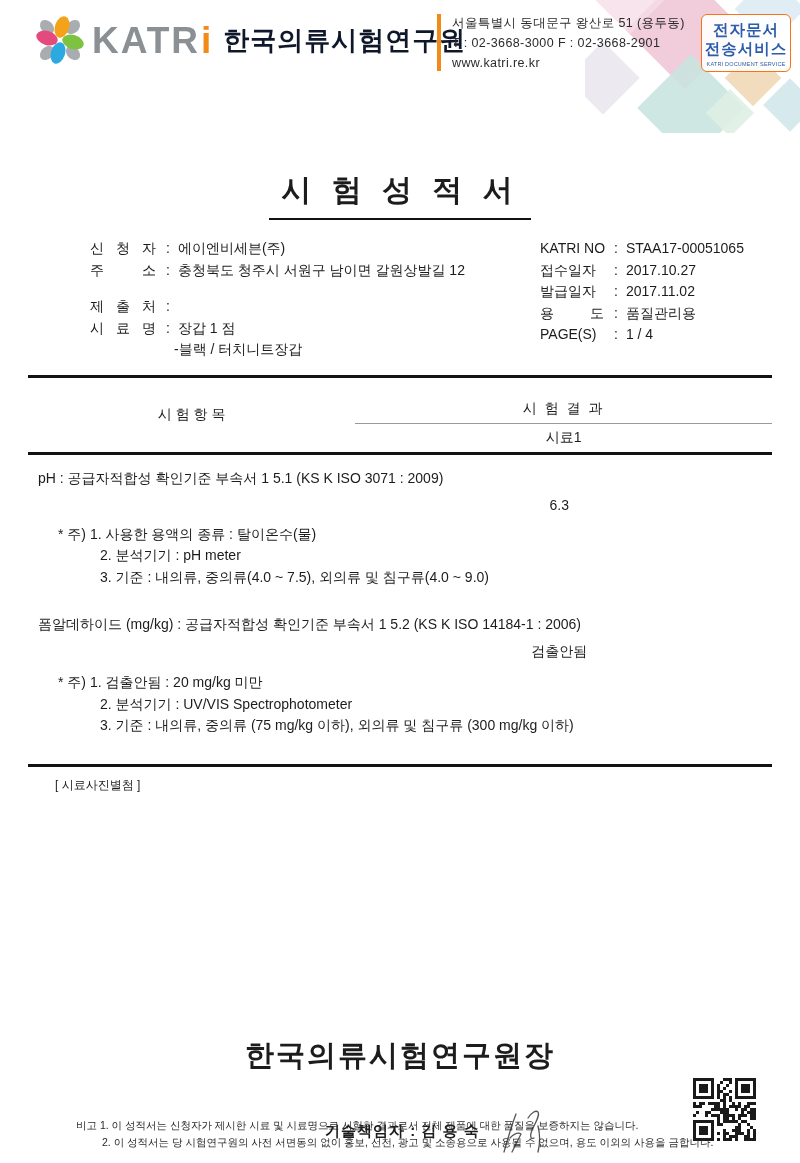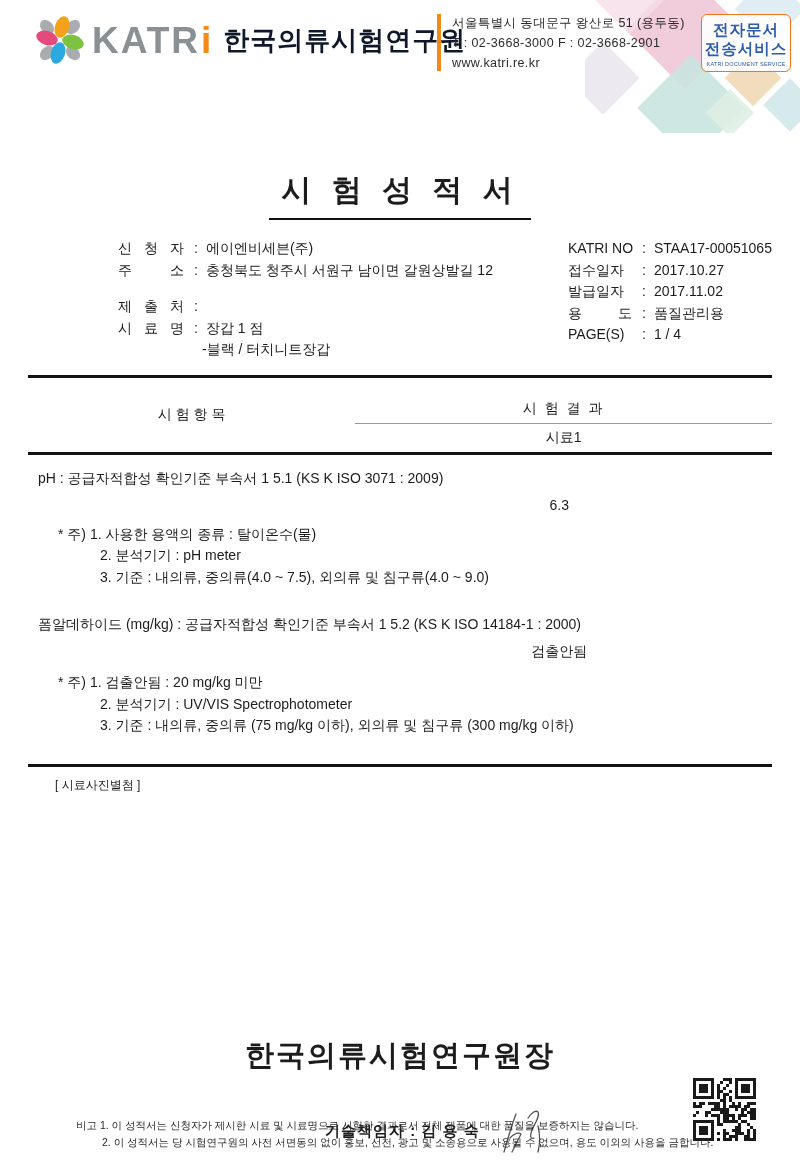--- a/index.html
+++ b/index.html
@@ -30,21 +30,21 @@
   .badge-line{color:#2c5caa;font-weight:bold;font-size:15.5px;letter-spacing:1px;line-height:1.25;}
   .badge-cap{color:#2c5caa;font-size:5.5px;margin-top:2px;letter-spacing:.2px;}
 
   
   .title-wrap{text-align:center;margin-top:40px;}
   .title{display:inline-block;font-size:30px;font-weight:bold;letter-spacing:6px;border-bottom:2px solid #111;padding:0 12px 7px;}
 
   
   .info{display:flex;margin:18px 0 0 90px;font-size:14px;}
   .info-left{width:450px;}
-  .irow{display:flex;line-height:21.5px;white-space:nowrap;margin-left:28px;}
+  .irow{display:flex;line-height:21.5px;white-space:nowrap;}
   .ilabel{display:inline-block;width:66px;text-align:justify;text-align-last:justify;}
   .ilabel2{display:inline-block;width:64px;text-align:justify;text-align-last:justify;}
   .isep{padding:0 8px 0 10px;}
   .gap-top{margin-top:15px;}
 
   
   .rtable{margin:14px 28px 0;border-top:3px solid #131313;border-bottom:3px solid #131313;display:flex;font-size:14px;}
   .rt-left{width:44%;display:flex;align-items:center;justify-content:center;}
   .rt-right{width:56%;}
   .rt-result{text-align:center;padding:22px 0 5px;letter-spacing:2px;}
@@ -201,21 +201,21 @@
       <div class="tres-row">
         <div class="tres-spacer"></div>
         <div class="tres-val">6.3</div>
       </div>
       <div class="note">* 주) 1. 사용한 용액의 종류 : 탈이온수(물)</div>
       <div class="note sub">2. 분석기기 : pH meter</div>
       <div class="note sub">3. 기준 : 내의류, 중의류(4.0 ~ 7.5), 외의류 및 침구류(4.0 ~ 9.0)</div>
     </div>
 
     <div class="test-block fblock">
-      <div class="tname">폼알데하이드 (mg/kg) : 공급자적합성 확인기준 부속서 1 5.2 (KS K ISO 14184-1 : 2000)</div>
+      <div class="tname">폼알데하이드 (mg/kg) : 공급자적합성 확인기준 부속서 1 5.2 (KS K ISO 14184-1 : 2006)</div>
       <div class="tres-row">
         <div class="tres-spacer"></div>
         <div class="tres-val">검출안됨</div>
       </div>
       <div class="note">* 주) 1. 검출안됨 : 20 mg/kg 미만</div>
       <div class="note sub">2. 분석기기 : UV/VIS Spectrophotometer</div>
       <div class="note sub">3. 기준 : 내의류, 중의류 (75 mg/kg 이하), 외의류 및 침구류 (300 mg/kg 이하)</div>
     </div>
   </div>
 

